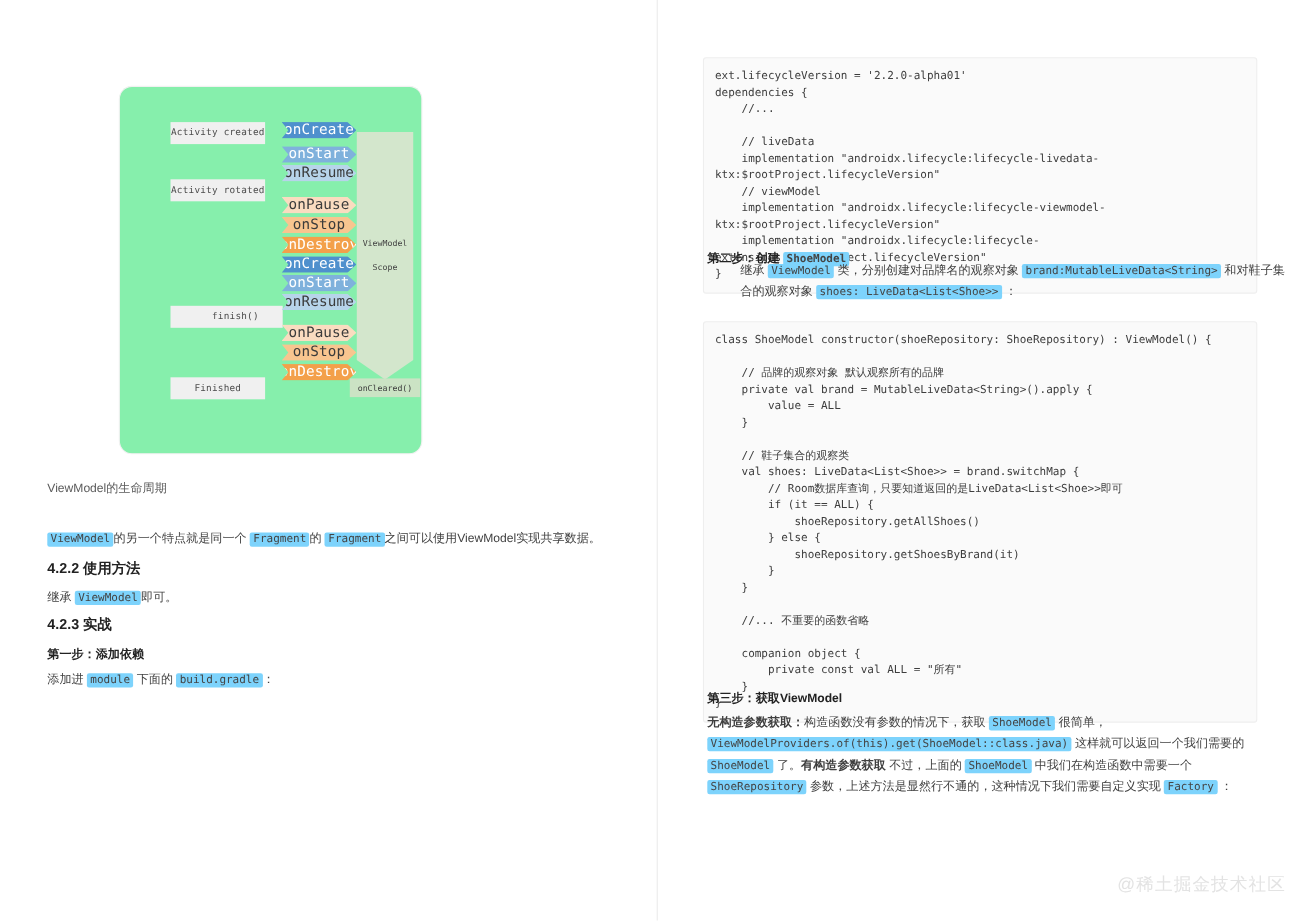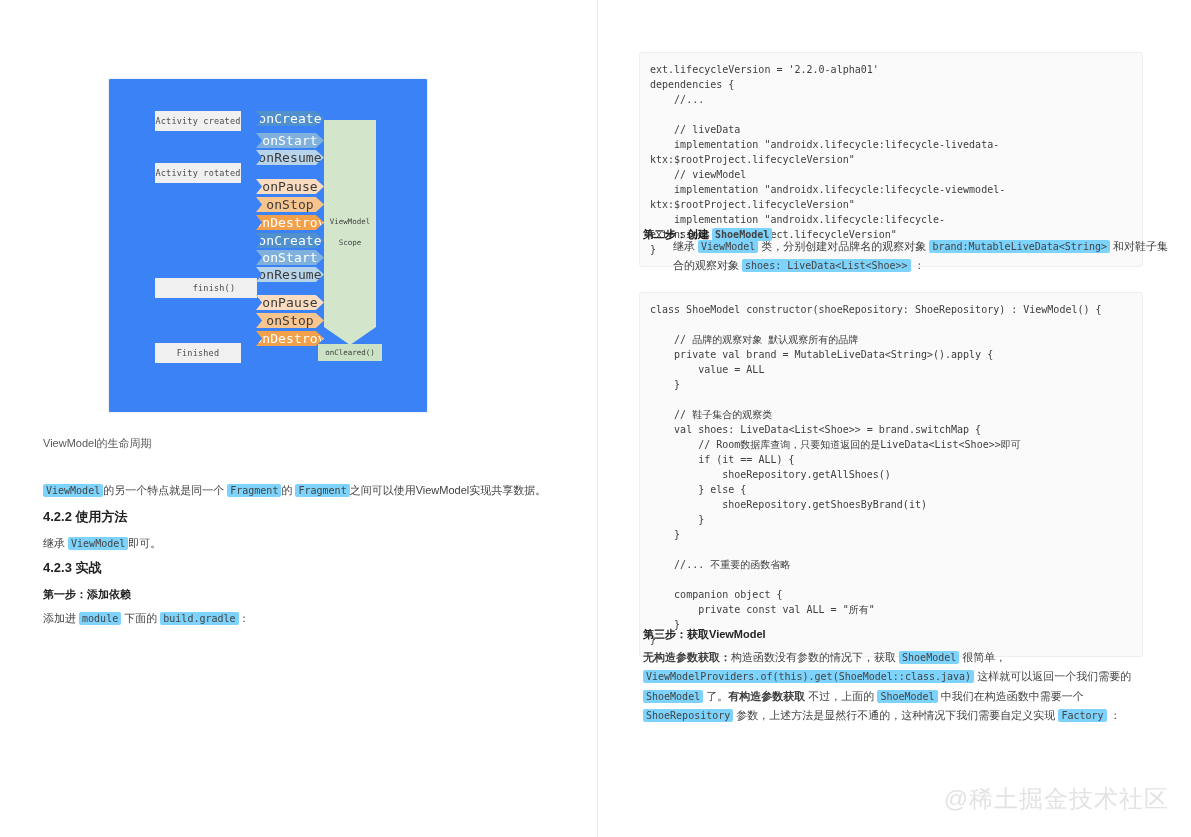--- a/index.html
+++ b/index.html
@@ -29,24 +29,24 @@
   
   .left-col {
     position: absolute;
     left: 0; top: 0;
     width: 597px; height: 837px;
   }
 
   .diagram-card {
     position: absolute;
     left: 108px; top: 78px;
-    width: 320px; height: 335px;
-    background: #3b82f6;
+    width: 276px; height: 335px;
+    background: #86efac;
     border: 1px solid #f1f1f1;
-    border-radius: 2px;
+    border-radius: 12px;
     box-sizing: border-box;
   }
 
   .diag-label {
     position: absolute;
     background: #f0f0f0;
     color: #4b4b4b;
     font-family: "DejaVu Sans Mono", monospace;
     font-size: 8.5px;
     letter-spacing: .2px;
@@ -195,21 +195,21 @@
     width: 500px;
     font-size: 11px;
     line-height: 1.75;
     color: #3f3f3f;
   }
 
   .watermark {
     position: absolute;
     right: 22px;
     bottom: 22px;
-    font-size: 24px;
+    font-size: 16px;
     color: #e3e3e3;
     font-family: "Liberation Sans", sans-serif;
     letter-spacing: 1px;
     user-select: none;
   }
 </style>
 </head>
 <body>
 
 <div class="page">

